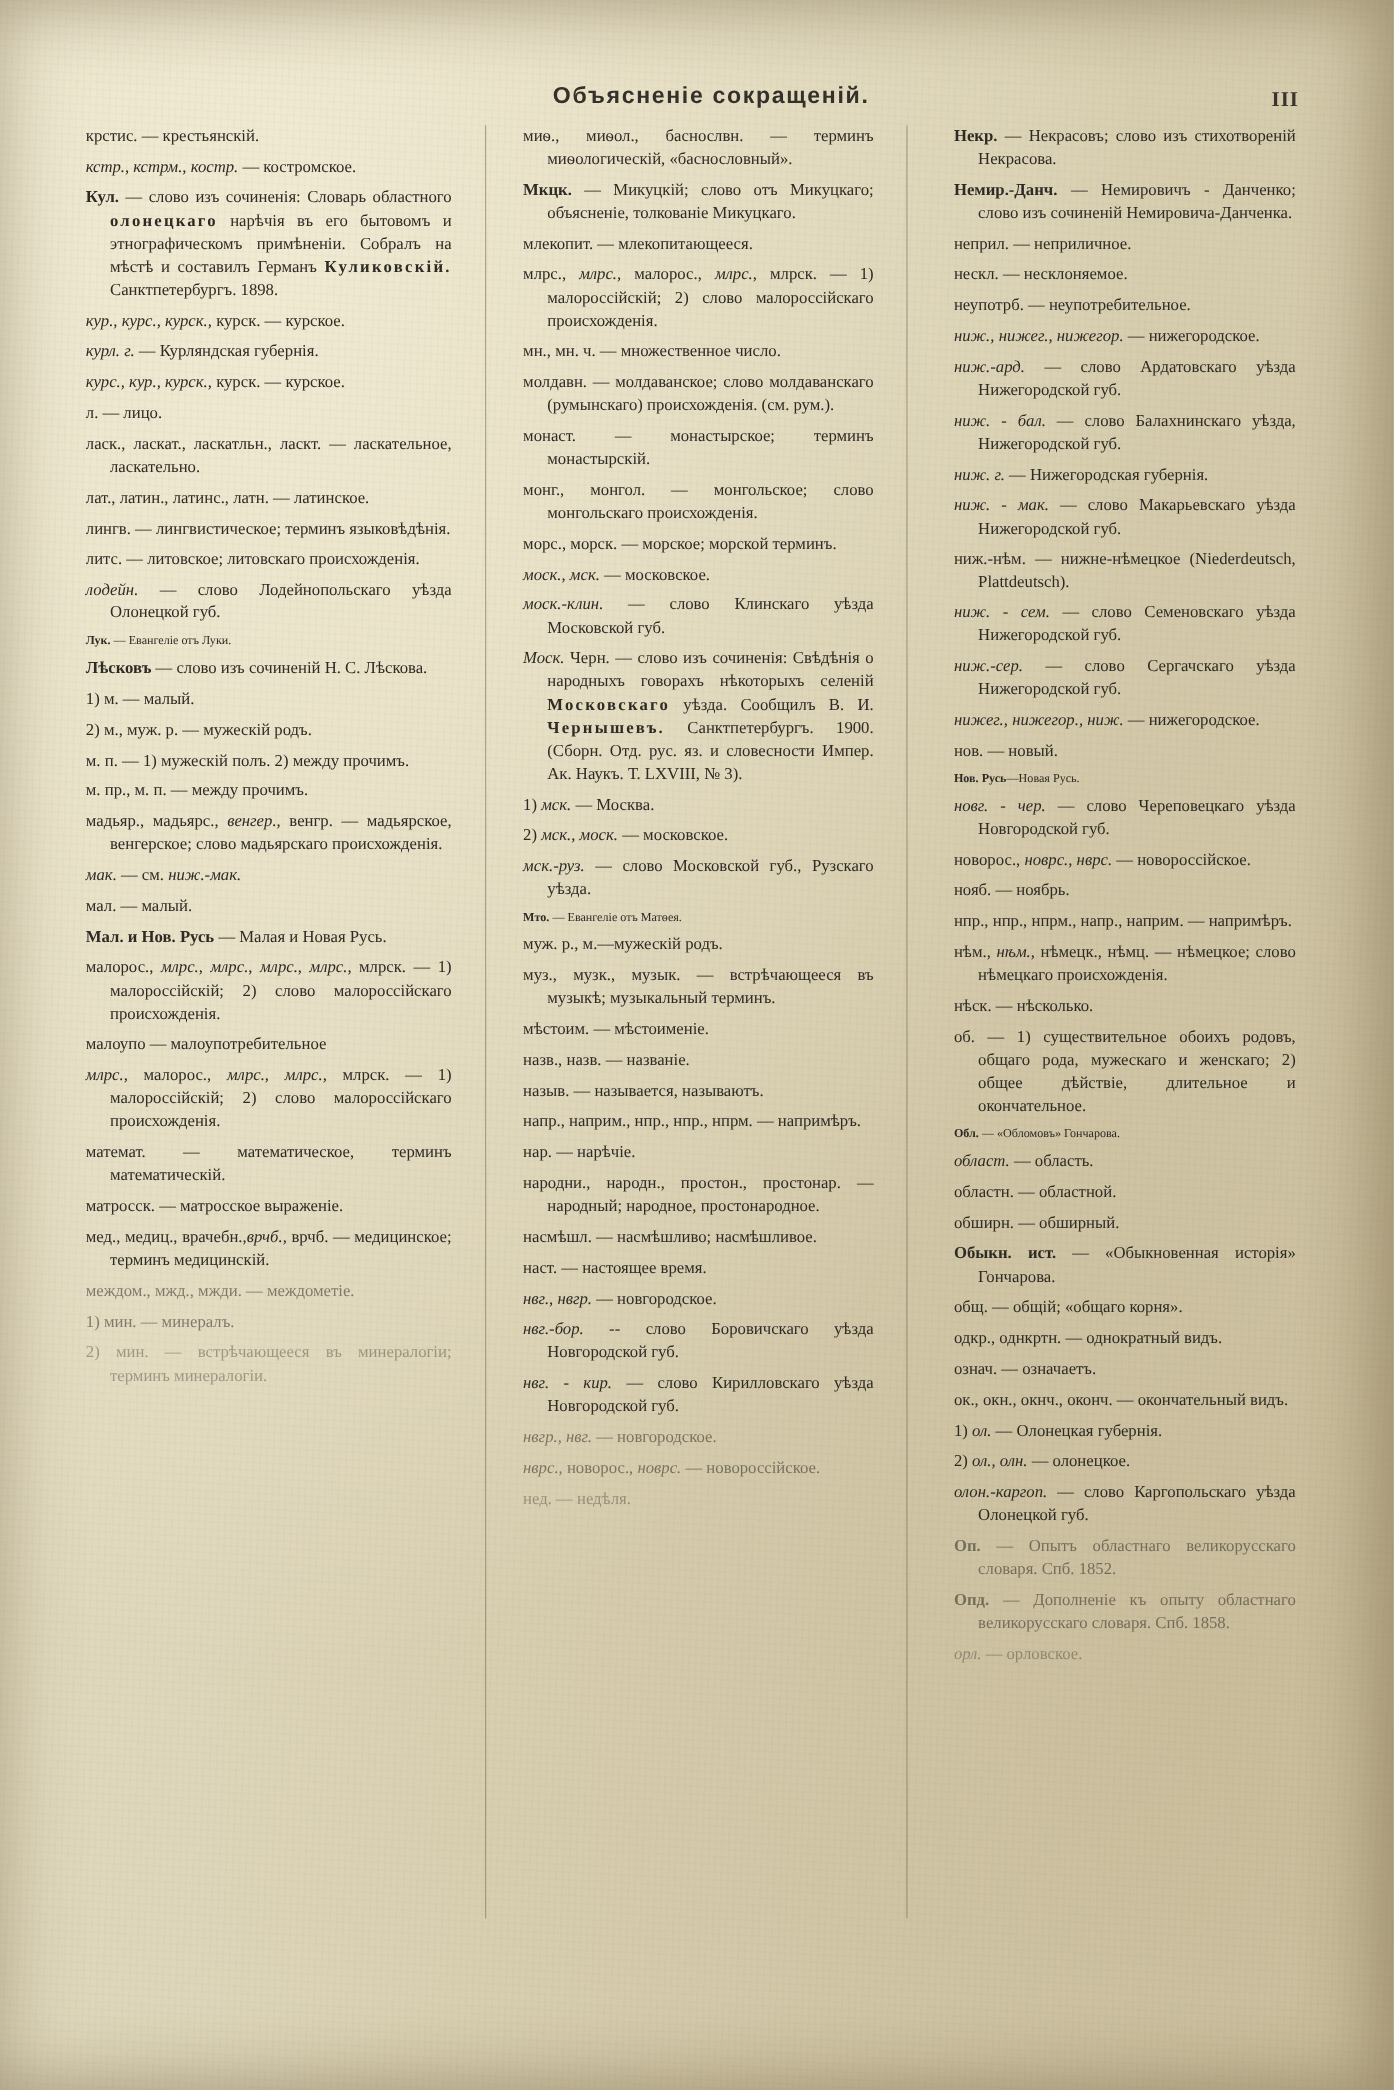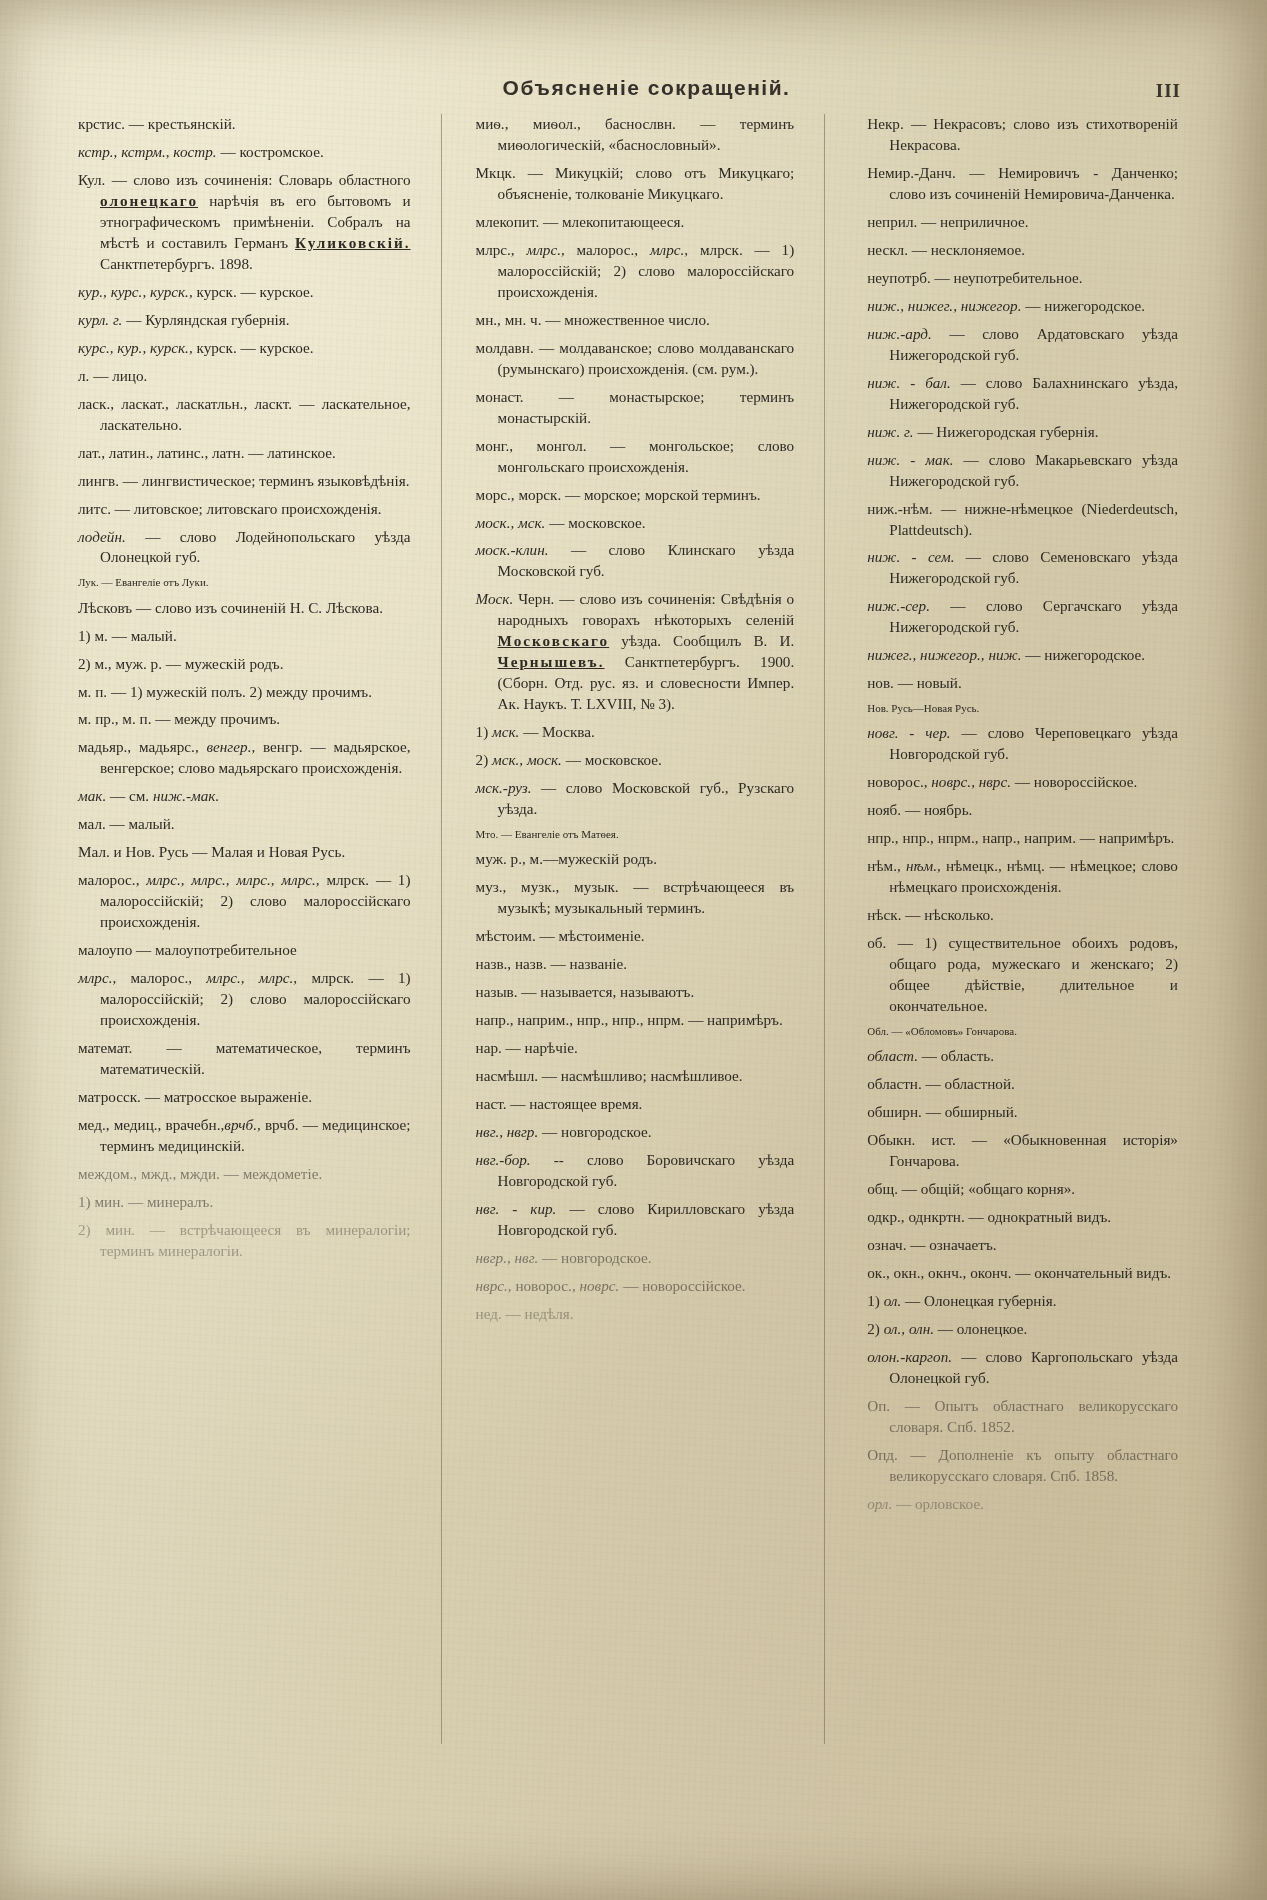--- a/index.html
+++ b/index.html
@@ -94,22 +94,22 @@
     text-align: justify;
     text-indent: 0;
     padding-left: 22px;
     text-indent: -22px;
     hyphens: manual;
   }
   .entry.big {
     font-size: 11px;
   }
   .it { font-style: italic; }
-  .bd { font-weight: normal; margin-top: 33px; }
-  .sp { letter-spacing: 2px; font-weight: bold; text-decoration: underline; }
+  .bd { font-weight: bold; margin-top: 33px; }
+  .sp { letter-spacing: 2px; font-weight: bold; }
   .faded { opacity: 0.55; }
   .faded2 { opacity: 0.38; }
 </style>
 </head>
 <body>
 
 <div class="page">
   <div class="grain"></div>
 
   <div class="header">
@@ -169,20 +169,21 @@
         <div class="entry">2) <span class="it">мск., моск.</span> — московское.</div>
         <div class="entry"><span class="it">мск.-руз.</span> — слово Московской губ., Рузскаго уѣзда.</div>
         <div class="entry big"><span class="bd">Мто.</span> — Евангеліе отъ Матѳея.</div>
         <div class="entry">муж. р., м.—мужескій родъ.</div>
         <div class="entry">муз., музк., музык. — встрѣчающееся въ музыкѣ; музыкальный терминъ.</div>
         <div class="entry">мѣстоим. — мѣстоименіе.</div>
         <div class="entry">назв., назв. — названіе.</div>
         <div class="entry">назыв. — называется, называютъ.</div>
         <div class="entry">напр., наприм., нпр., нпр., нпрм. — напримѣръ.</div>
         <div class="entry">нар. — нарѣчіе.</div>
+        <div class="entry">народни., народн., простон., простонар. — народный; народное, простонародное.</div>
         <div class="entry">насмѣшл. — насмѣшливо; насмѣшливое.</div>
         <div class="entry">наст. — настоящее время.</div>
         <div class="entry"><span class="it">нвг., нвгр.</span> — новгородское.</div>
         <div class="entry"><span class="it">нвг.-бор.</span> -- слово Боровичскаго уѣзда Новгородской губ.</div>
         <div class="entry"><span class="it">нвг. - кир.</span> — слово Кирилловскаго уѣзда Новгородской губ.</div>
         <div class="entry faded"><span class="it">нвгр., нвг.</span> — новгородское.</div>
         <div class="entry faded"><span class="it">нврс.,</span> новорос., <span class="it">новрс.</span> — новороссійское.</div>
         <div class="entry faded2">нед. — недѣля.</div>
       </div>
     <div class="rule"></div>

